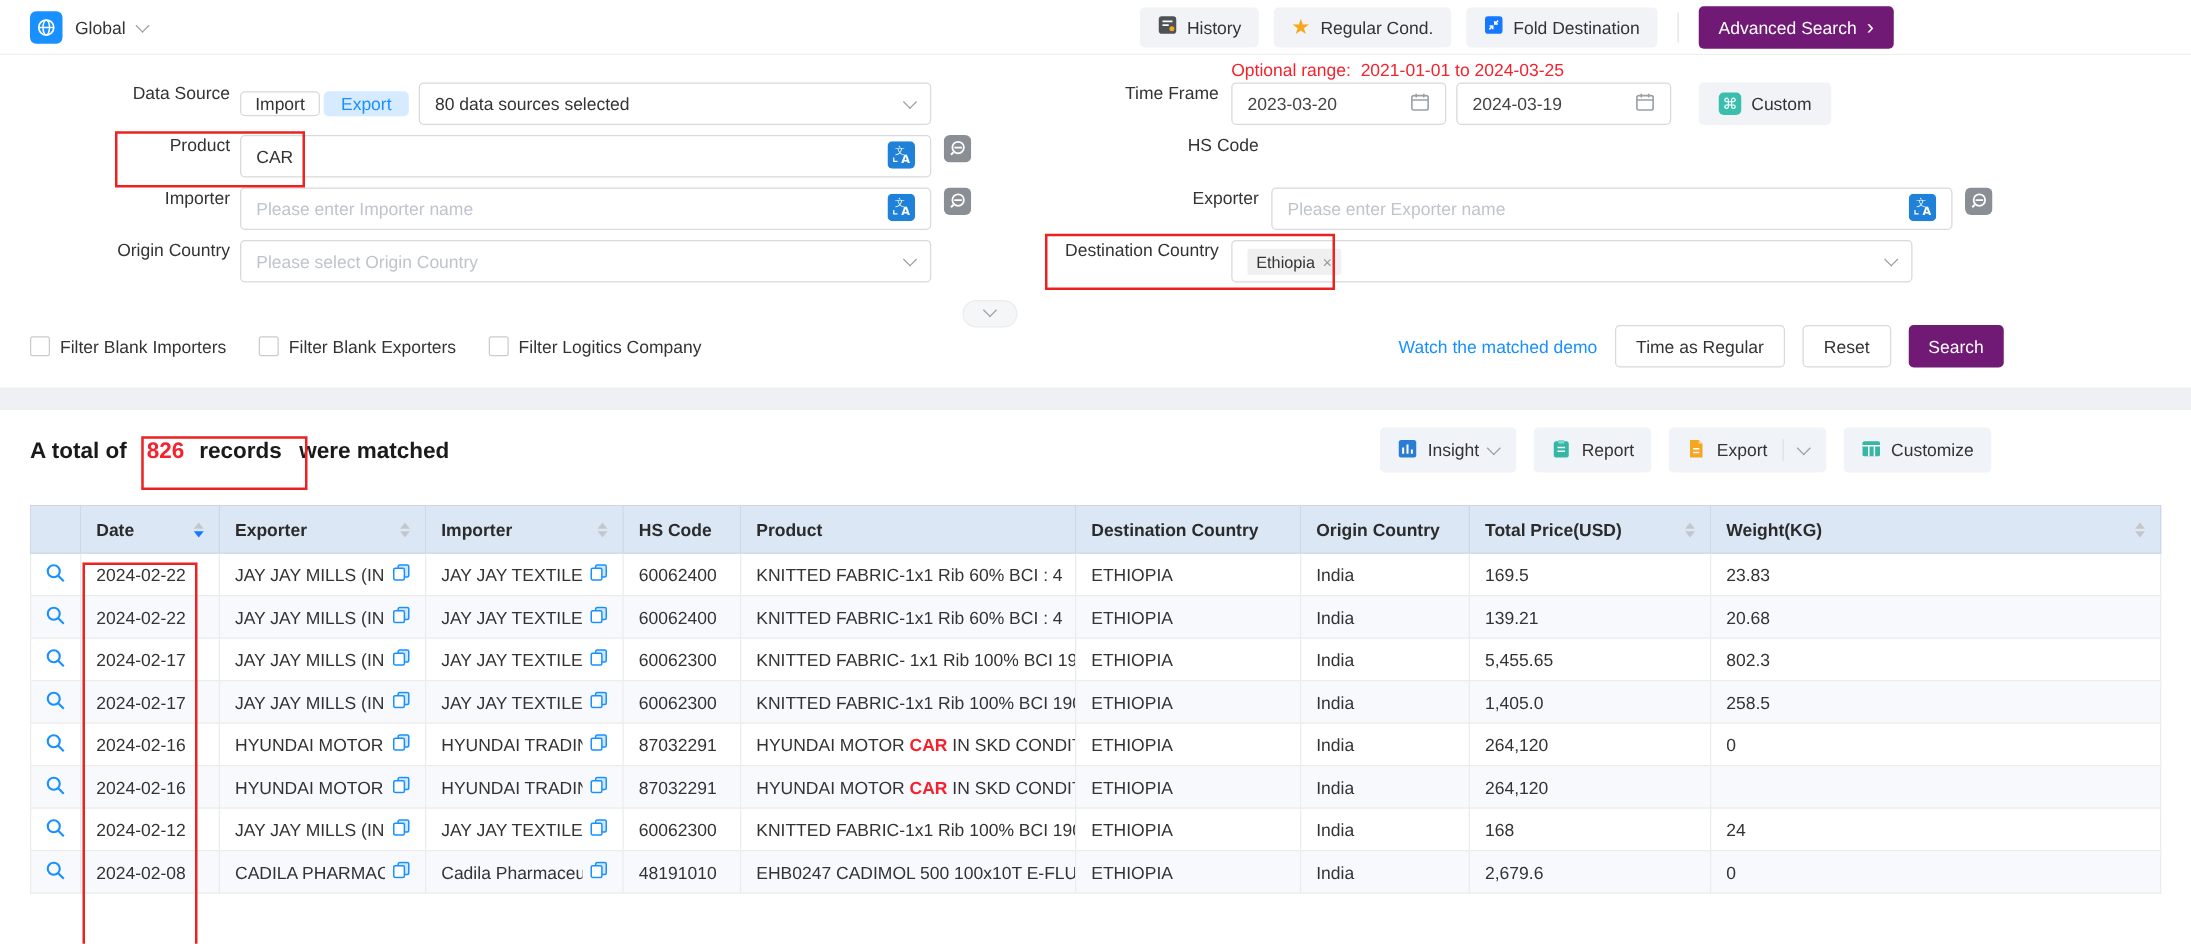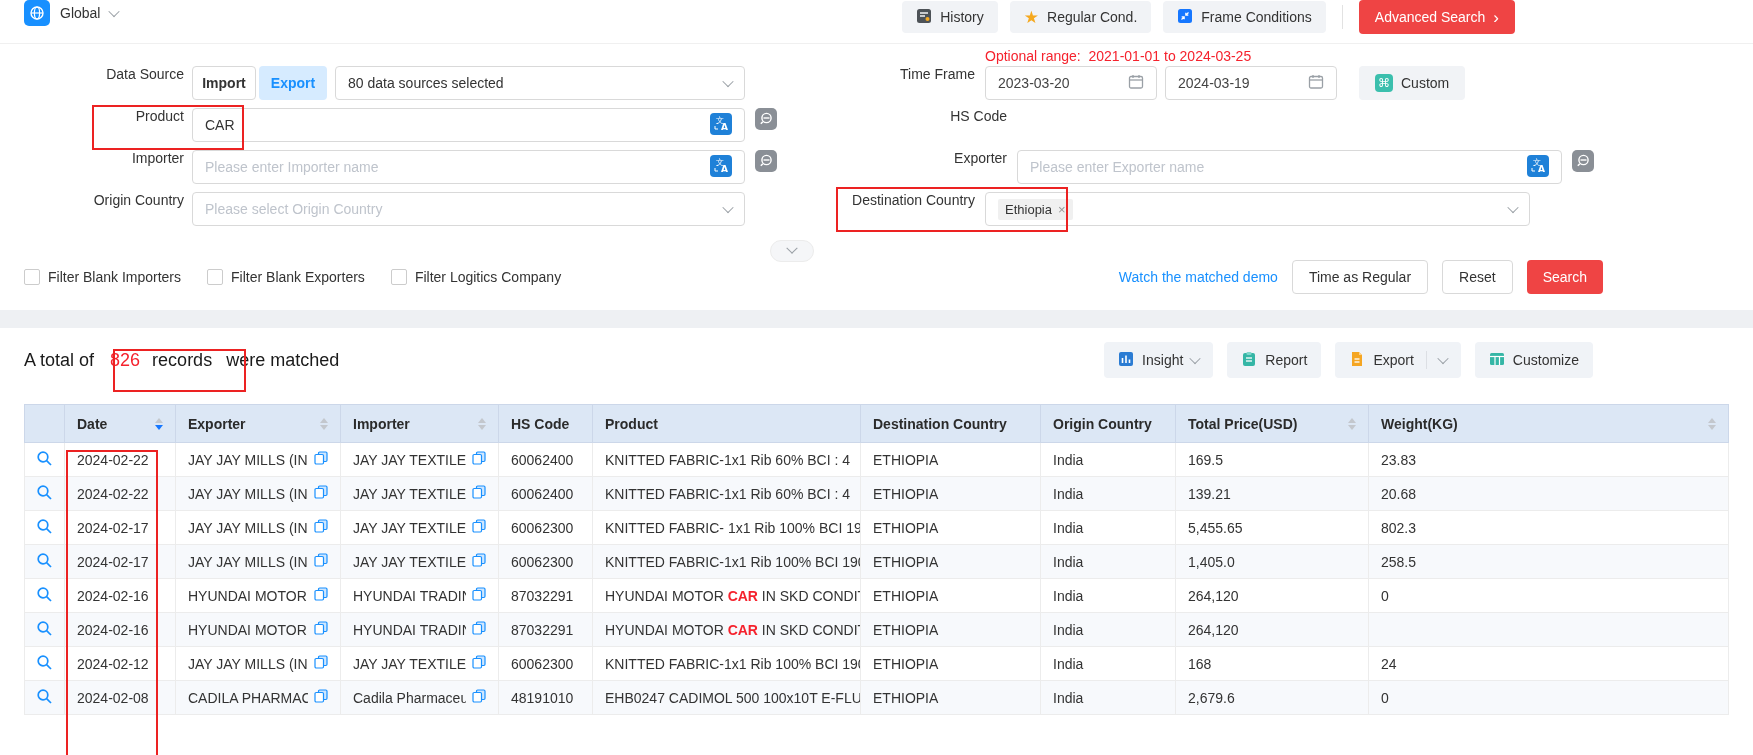--- a/index.html
+++ b/index.html
@@ -1,31 +1,31 @@
 <!DOCTYPE html>
 <html><head>
 <meta charset="utf-8">
 <style>
   * { margin:0; padding:0; box-sizing:border-box; }
   html,body { width:1753px; height:755px; overflow:hidden; background:#fff;
               font-family:"Liberation Sans", sans-serif; color:#333; font-size:14px; }
   .page { position:relative; width:1753px; height:755px; overflow:hidden; }
 
   
-  .topbar { height:44px; display:flex; align-items:flex-start; padding:0 238px 0 24px;
+  .topbar { height:44px; display:flex; align-items:center; padding:0 238px 0 24px;
             border-bottom:1px solid #f0f0f0; }
   .region { display:flex; align-items:center; gap:10px; cursor:pointer; }
   .region-icon { width:26px; height:26px; background:#1890ff; border-radius:5px;
                  display:flex; align-items:center; justify-content:center; }
   .topbar-actions { margin-left:auto; display:flex; align-items:center; gap:12px; }
   .tb-btn { height:32px; display:flex; align-items:center; gap:8px; background:#f1f3f6;
             border:none; border-radius:4px; padding:0 14px; font-size:14px; color:#333;
             cursor:pointer; font-family:inherit; }
   .tb-divider { width:1px; height:24px; background:#e2e2e2; margin:0 4px; }
-  .btn-primary { background:#ef4444; color:#fff; border:none; border-radius:4px; height:34px;
+  .btn-primary { background:#701a75; color:#fff; border:none; border-radius:4px; height:34px;
                  padding:0 16px; font-size:14px; display:flex; align-items:center; gap:8px;
                  cursor:pointer; font-family:inherit; }
   .arrow-r { font-size:17px; line-height:1; }
 
   
   .chev { display:inline-block; width:8px; height:8px; border-right:1.6px solid #9aa0a6;
           border-bottom:1.6px solid #9aa0a6; transform:rotate(45deg) translate(-1px,-1px); }
   .star { color:#f5a81e; font-size:17px; line-height:1; }
 
   
@@ -35,22 +35,22 @@
   .flabel { width:160px; text-align:right; margin-right:8px; flex:none; }
   .rlabel { width:190px; text-align:right; margin-left:40px; margin-right:10px; flex:none; }
   .lfield { width:553px; flex:none; display:flex; align-items:center; }
   .rfield { width:545px; flex:none; display:flex; align-items:center; }
   .box { height:34px; border:1px solid #d9d9d9; border-radius:4px; background:#fff;
          display:flex; align-items:center; padding:0 12px; position:relative; }
   .grow { flex:1; }
   .placeholder { color:#bfc4cc; }
   input.text-input { border:none; outline:none; flex:1; font:inherit; color:#333; min-width:0; background:transparent; }
   input.text-input::placeholder { color:#bfc4cc; }
-  .tab { height:34px; display:flex; align-items:center; justify-content:center;
-         border-radius:4px; cursor:pointer; flex:none;font-weight:bold; }
+  .tab { height:20px; display:flex; align-items:center; justify-content:center;
+         border-radius:4px; cursor:pointer; flex:none; }
   .tab-import { width:64px; border:1px solid #d9d9d9; background:#fff; margin-right:3px; }
   .tab-export { width:68px; background:#d6ebff; color:#1890ff; margin-right:8px; }
   .date-box { width:172px; margin-right:8px; cursor:pointer; color:#444; }
   .date-box .cal { margin-left:auto; }
   .pill-btn { height:34px; display:flex; align-items:center; gap:8px; background:#f1f3f6;
               border:none; border-radius:4px; padding:0 16px; margin-left:14px;
               font:inherit; color:#333; cursor:pointer; }
   .cmd-icon { width:18px; height:18px; background:#3bbfad; border-radius:4px; color:#fff;
               display:flex; align-items:center; justify-content:center; font-size:12px;
               font-family:"DejaVu Sans", sans-serif; }
@@ -68,21 +68,21 @@
   .chk-box { width:16px; height:16px; border:1px solid #ccc; border-radius:2px; background:#fff; }
   .filters-right { margin-left:auto; display:flex; align-items:center; gap:14px; }
   .link { color:#1890ff; cursor:pointer; }
   .btn-ghost { height:34px; padding:0 16px; background:#fff; border:1px solid #d9d9d9;
                border-radius:4px; font:inherit; color:#333; cursor:pointer; }
 
   .band { height:18px; background:#eef0f3; }
 
   
   .results-bar { display:flex; align-items:center; padding:14px 160px 14px 24px; }
-  .summary { font-size:18px; font-weight:normal; color:#1a1a1a; display:flex; align-items:flex-start; }
+  .summary { font-size:18px; font-weight:bold; color:#1a1a1a; display:flex; align-items:flex-start; }
   .summary .count { color:#f5222d; margin:0 12px 0 16px; }
   .summary .rec { margin-right:14px; }
   .results-actions { margin-left:auto; display:flex; align-items:center; gap:14px; }
   .res-btn { height:36px; display:flex; align-items:center; gap:8px; background:#f0f3f7;
              border:none; border-radius:4px; padding:0 14px; font:inherit; color:#333; cursor:pointer; }
   .res-btn .vdiv { width:1px; height:18px; background:#dcdfe4; margin:0 4px; }
 
   
   .table-wrap { margin:12px 24px 0; }
   table { width:1705px; border-collapse:collapse; table-layout:fixed; font-size:14px; }
@@ -145,21 +145,21 @@
         <span>Regular Cond.</span>
       </button>
       <button class="tb-btn">
         <span>
           <svg width="16" height="16" viewBox="0 0 16 16">
               <rect x="1" y="1" width="14" height="14" rx="2.5" fill="#1677ff"></rect>
               <path d="M11.5 4.5 L8.8 7.2 M8.8 4.7 L8.8 7.2 L11.3 7.2" stroke="#fff" stroke-width="1.2" fill="none"></path>
               <path d="M4.5 11.5 L7.2 8.8 M7.2 11.3 L7.2 8.8 L4.7 8.8" stroke="#fff" stroke-width="1.2" fill="none"></path>
             </svg>
         </span>
-        <span>Frame Conditions</span>
+        <span>Fold Destination</span>
       </button>
       <span class="tb-divider"></span>
       <button class="btn-primary">
         <span>Advanced Search</span>
         <span class="arrow-r">›</span>
       </button>
     </div>
   </header>
 
   <section class="form-section">

